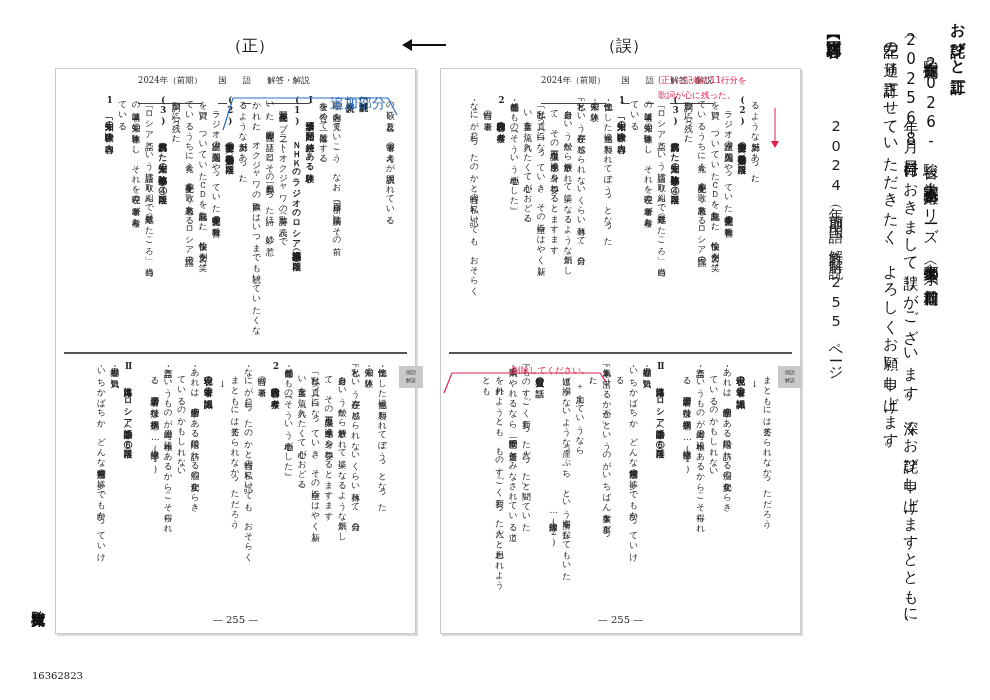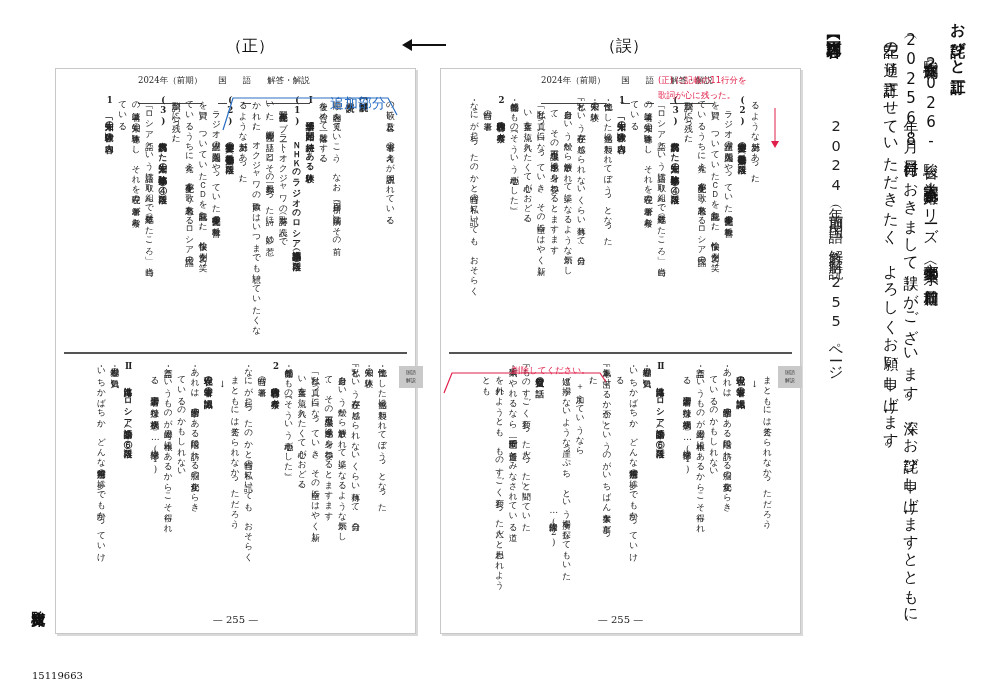--- a/index.html
+++ b/index.html
@@ -194,13 +194,13 @@
 
   <polyline points="223,130 233,98 388,98 397,115" fill="none" stroke="#2a6fc4" stroke-width="1.2"></polyline>
 
   <line x1="775" y1="108" x2="775" y2="143" stroke="#e0204a" stroke-width="1"></line>
   <polygon points="771,141 779,141 775,148" fill="#e0204a"></polygon>
 
   <polyline points="444,393 452,373 600,373 606,382" fill="none" stroke="#e0204a" stroke-width="1.2"></polyline>
 </svg>
 
 <div class="pub vt">駿台文庫</div>
-<div class="date-code">15119663</div>
+<div class="date-code">16362823</div>
 
 </body></html>

